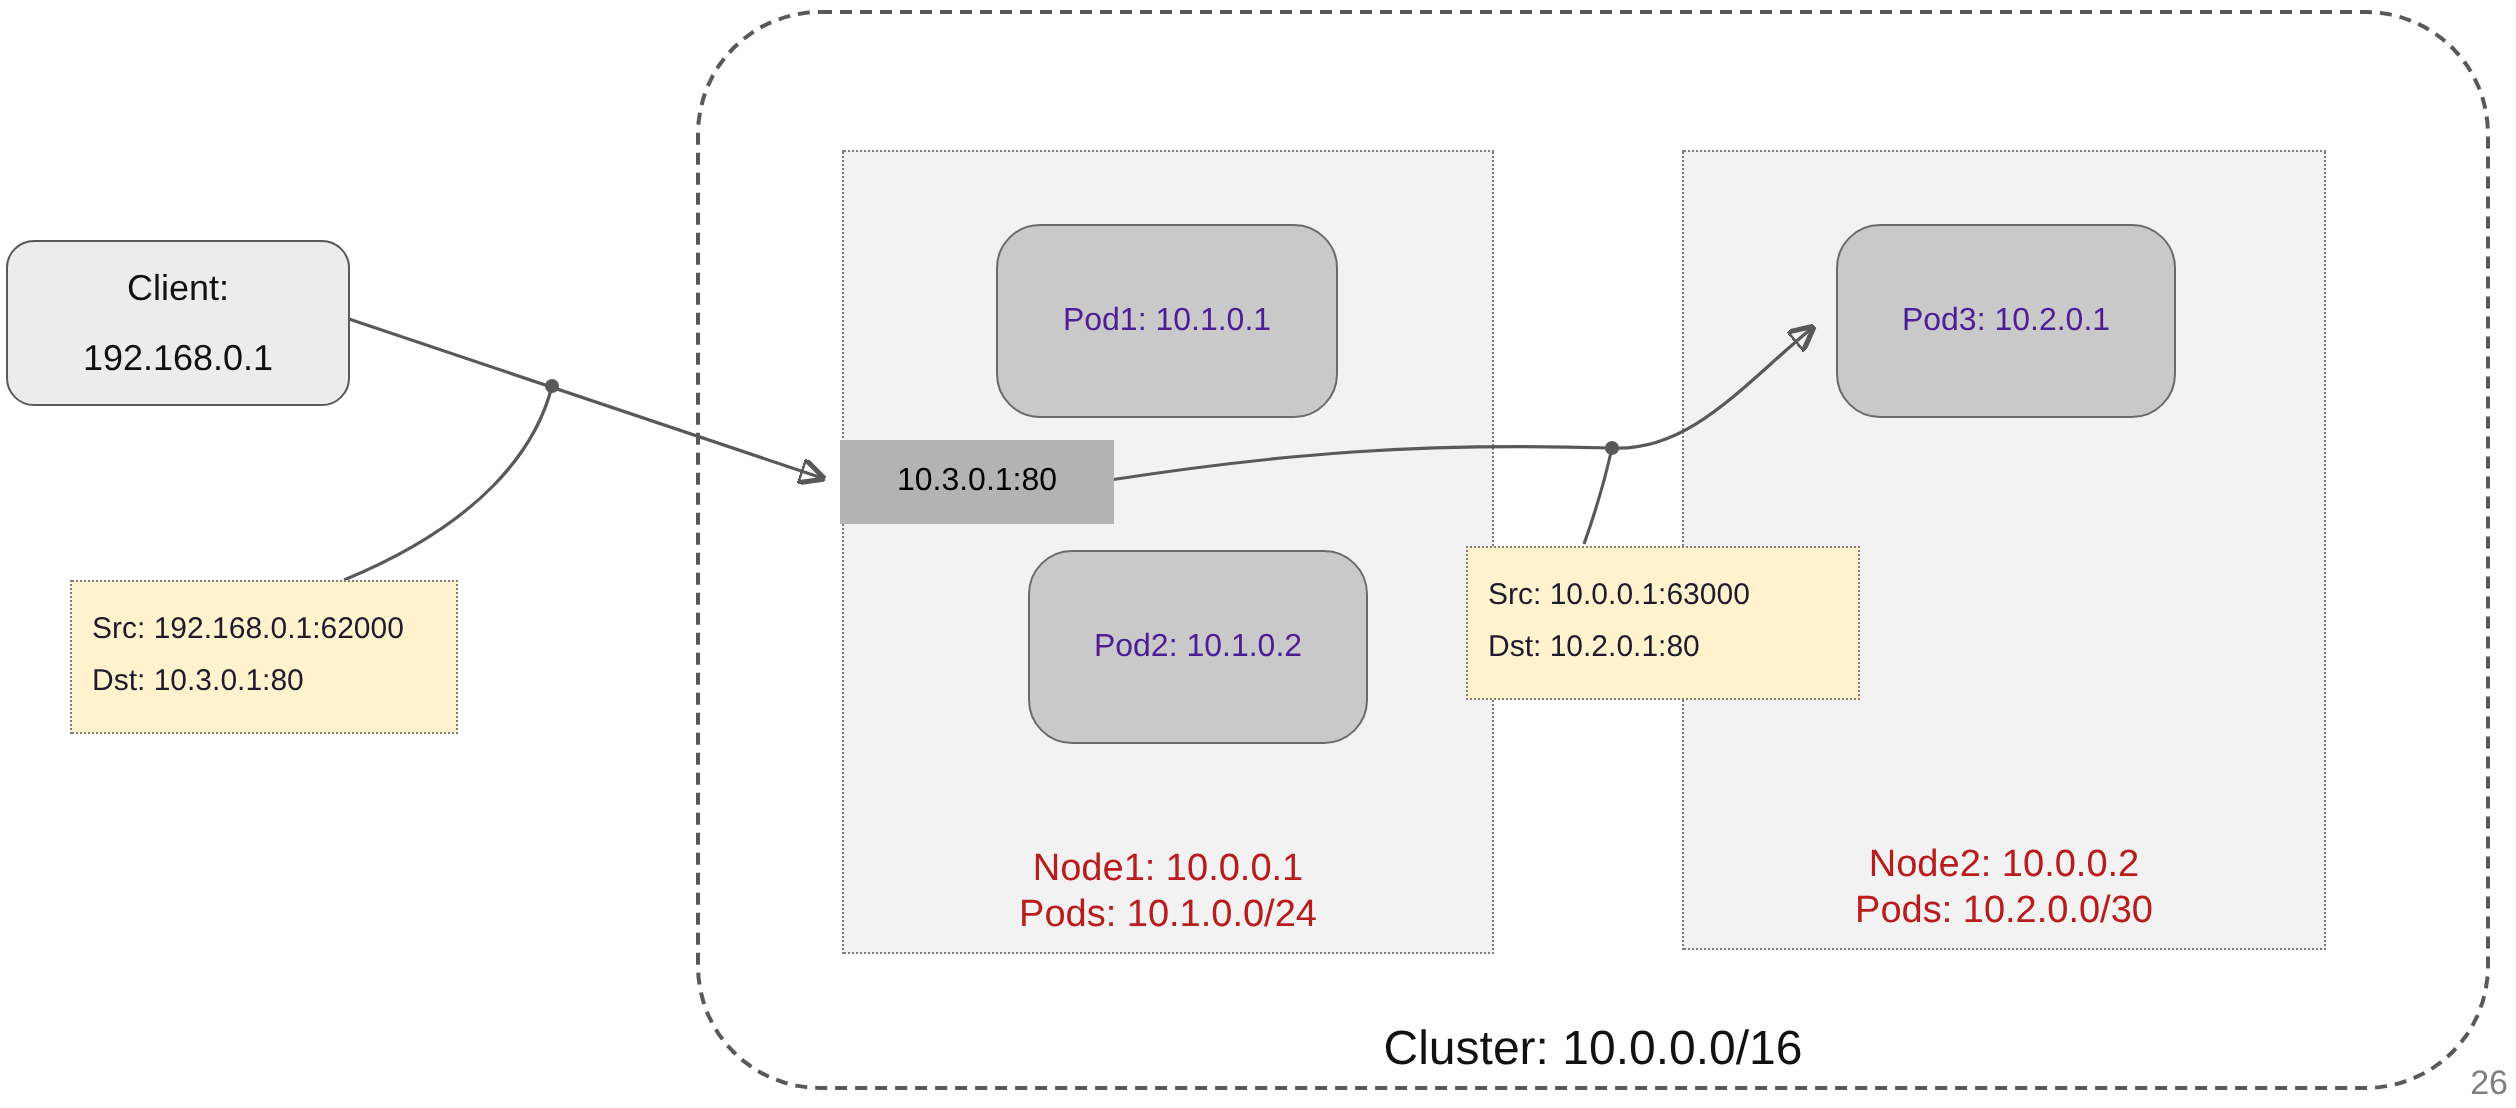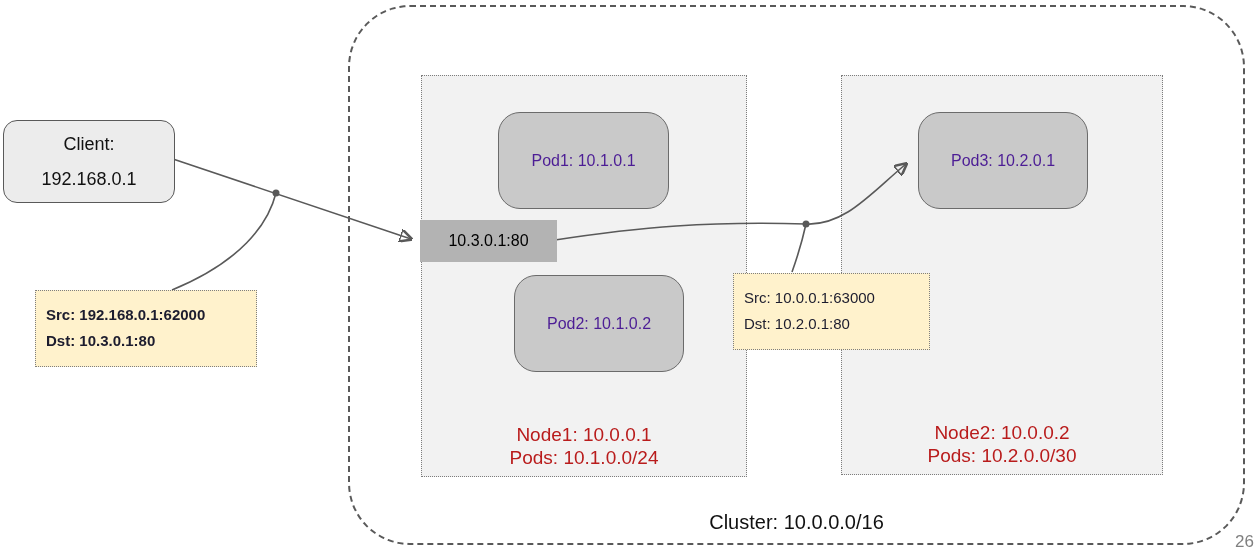--- a/index.html
+++ b/index.html
@@ -9,21 +9,21 @@
   }
   .abs{position:absolute;box-sizing:border-box;gap:11px;}
 
   
   .cluster{
     left:348px;top:5px;width:897px;height:540px;
     border:2px dashed #595959;border-radius:62px;background:transparent;
   }
   .cluster-label{
     left:348px;top:511px;width:897px;text-align:center;
-    font-size:20px;color:#111;
+    font-size:24px;color:#111;
   }
 
   
   .node{
     background:#f2f2f2;border:1px dotted #7d7d7d;
   }
   .node1{left:421px;top:75px;width:326px;height:402px;}
   .node2{left:841px;top:75px;width:322px;height:400px;}
   .node-label{
     position:absolute;left:0;bottom:6px;width:100%;text-align:center;
@@ -53,21 +53,21 @@
     left:420px;top:220px;width:137px;height:42px;
     background:#b3b3b3;display:flex;align-items:center;justify-content:center;
     font-size:16px;color:#000000;
   }
 
   
   .note{
     background:#fff2cc;border:1px dotted #7f7f7f;
     font-size:15px;line-height:1.7;padding:11px 10px;color:#1c1c2e;
   }
-  .note1{left:35px;top:290px;width:222px;height:77px;font-weight:bold;}
+  .note1{left:35px;top:290px;width:194px;height:77px;}
   .note2{left:701px;top:273px;width:197px;height:77px;margin-left:32px;}
 
   .page-number{
     right:4px;bottom:2px;font-size:17px;color:#7f7f7f;margin-left:32px;
   }
 
   svg.connectors{position:absolute;left:0;top:0;width:1258px;height:554px;pointer-events:none;}
   svg.connectors path{fill:none;stroke:#595959;stroke-width:1.6;}
   svg.connectors circle{fill:#595959;stroke:none;}
 </style>

